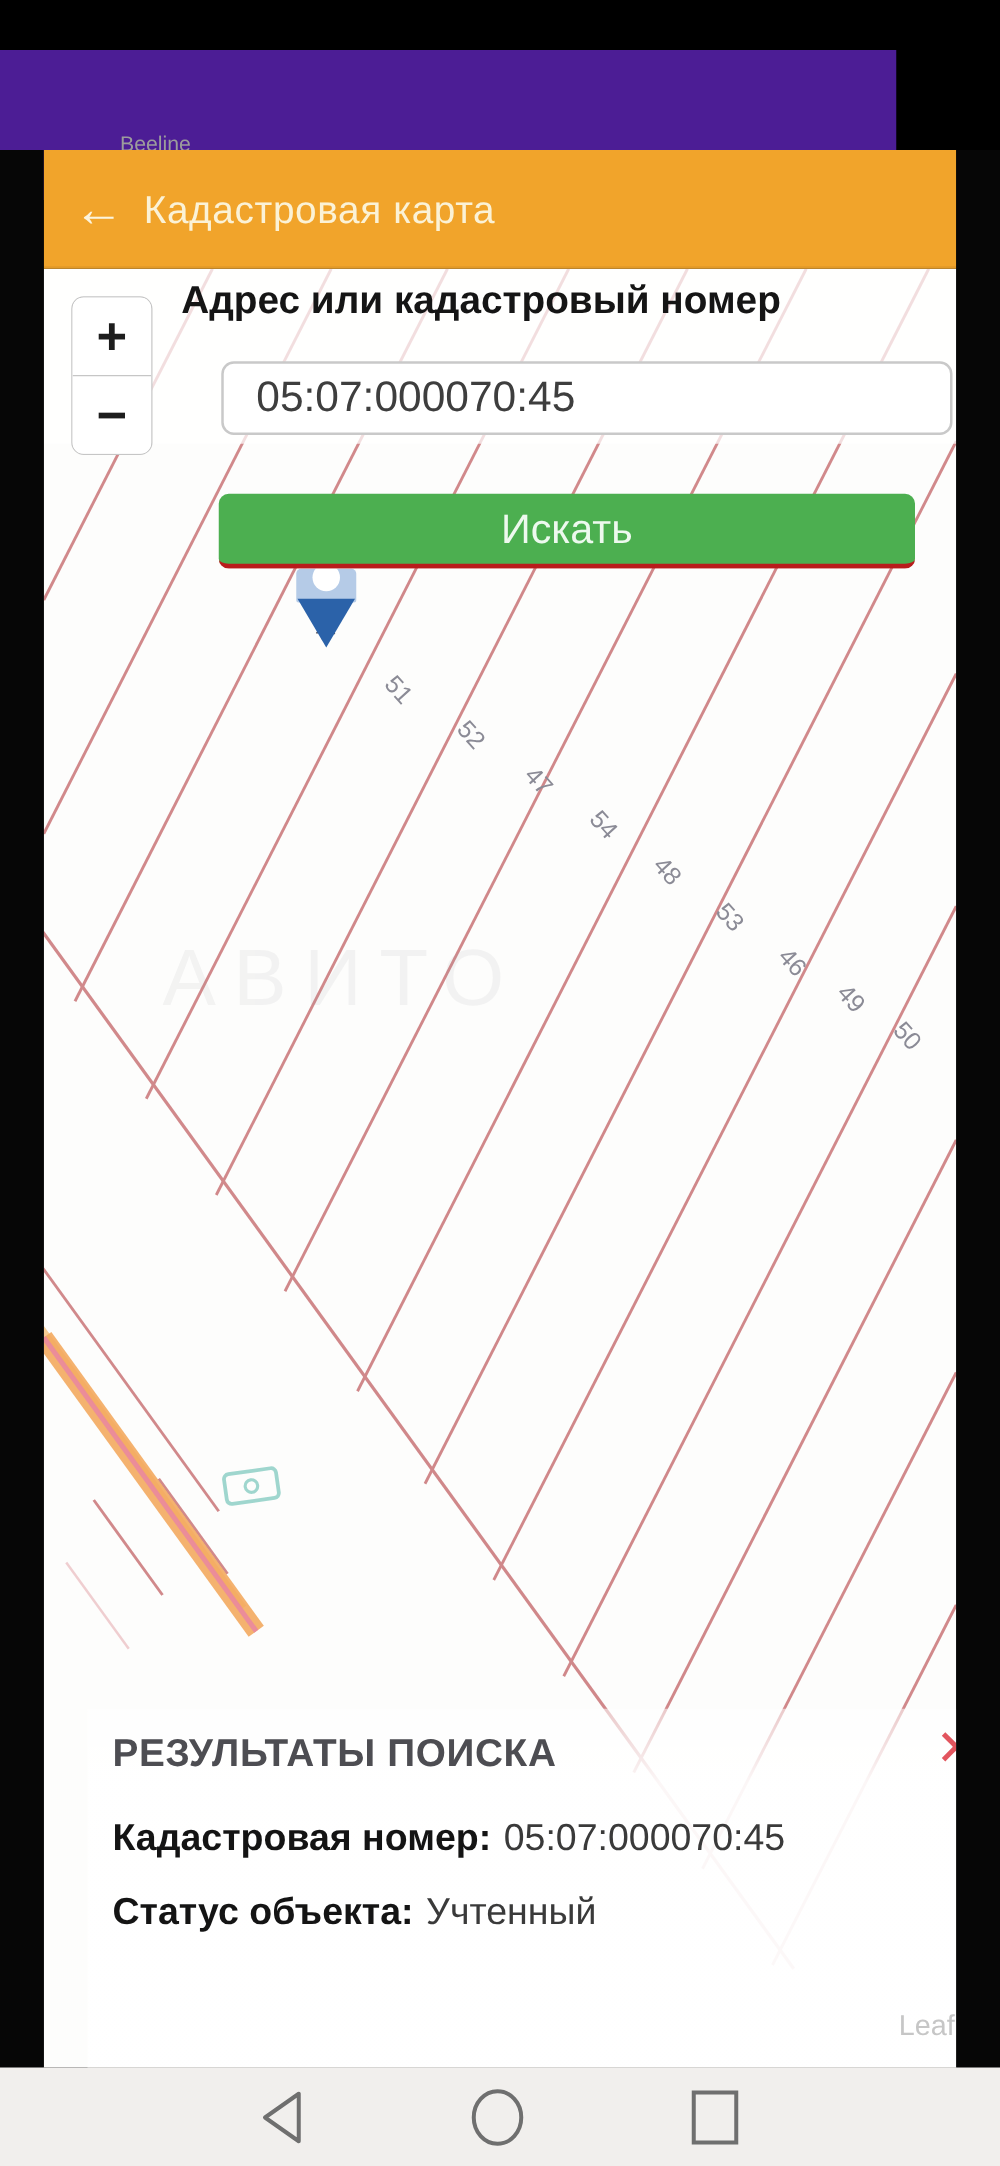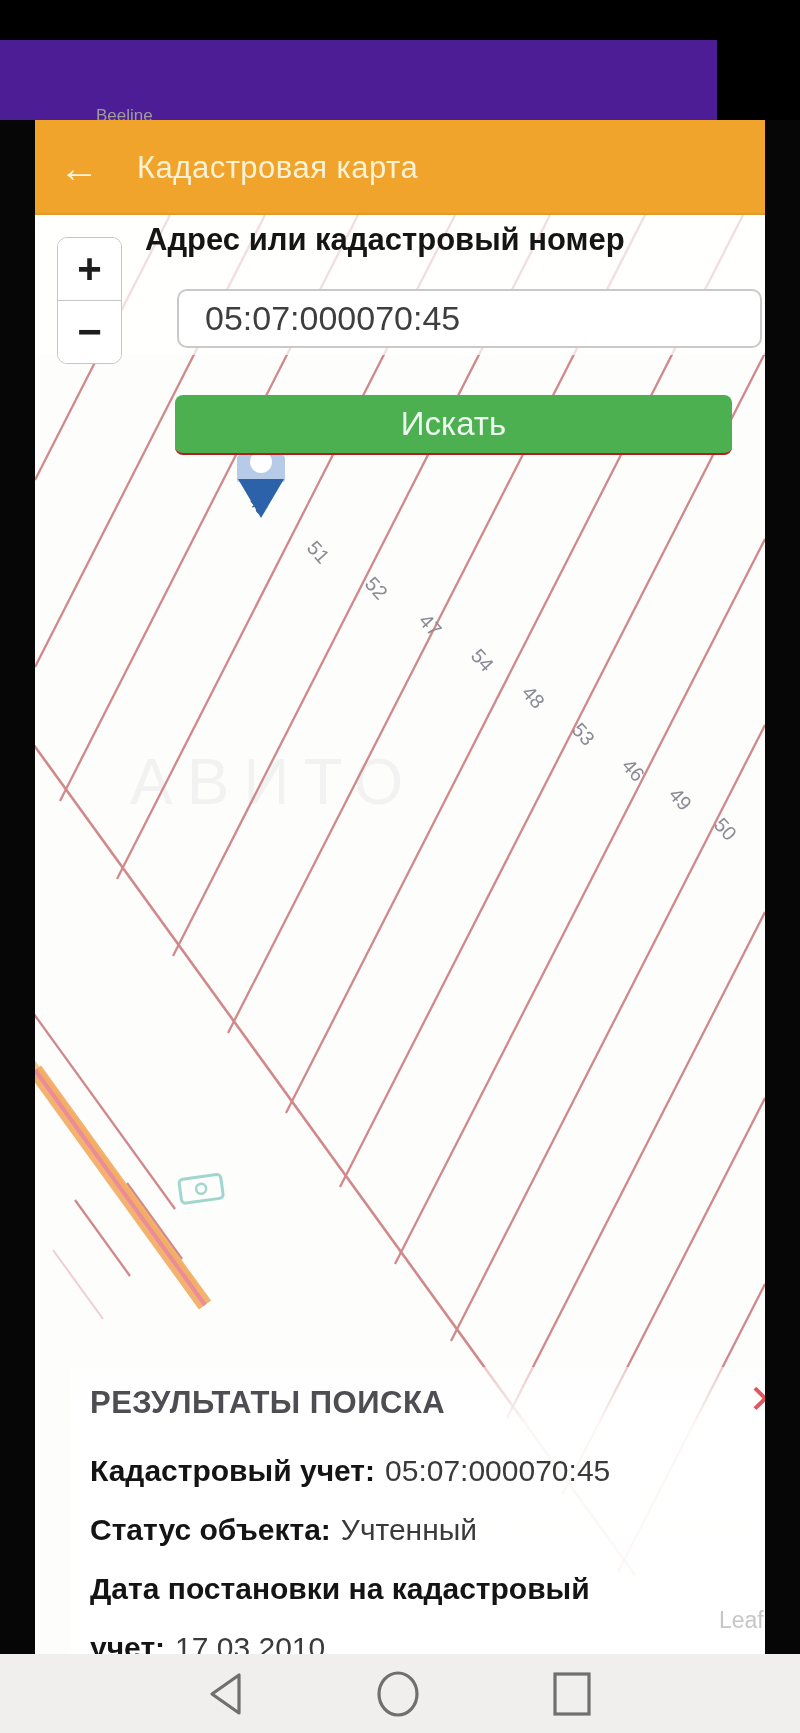--- a/index.html
+++ b/index.html
@@ -28,36 +28,36 @@
   .batt .fill{position:absolute;left:2px;top:2px;bottom:2px;width:15px;background:#f2f2f2;border-radius:1px;}
   .batt .leaf{position:absolute;left:8px;top:3px;width:9px;height:9px;background:#1d2b1d;border-radius:0 9px 0 9px;}
   .batt:after{content:"";position:absolute;right:-6px;top:4px;width:4px;height:8px;background:#cfcfcf;border-radius:0 2px 2px 0;}
   
   .sidebar-black{position:absolute;top:120px;height:1534px;width:35px;background:#060606;z-index:6;}
   .sb-left{left:0;} .sb-rgt{left:765px;}
   
   .appbar{position:absolute;left:35px;top:120px;width:730px;height:95px;background:#F1A42B;z-index:5;
           display:flex;align-items:center;box-shadow:inset 0 -2px 0 rgba(0,0,0,.06);}
   .back{color:#FCF4DD;font-size:40px;margin-left:24px;line-height:1;}
-  .apptitle{color:#FBF2D6;font-size:31px;margin-left:38px;letter-spacing:.5px;}
+  .apptitle{color:#FBF2D6;font-size:31px;margin-left:16px;letter-spacing:.5px;}
   
   .content{position:absolute;left:35px;top:215px;width:730px;height:1439px;background:#fdfdfc;z-index:1;overflow:hidden;}
   .mapsvg{position:absolute;left:0;top:0;}
   .parcel-num{position:absolute;color:#8b8b96;font-size:20px;transform:rotate(48deg);z-index:2;}
   .avito-wm{position:absolute;left:95px;top:530px;font-size:64px;font-weight:normal;letter-spacing:14px;color:#9a9aa0;opacity:.10;z-index:2;}
   
   .zoomctl{position:absolute;left:22px;top:22px;width:63px;z-index:4;background:#fff;border:1.5px solid #c6c6c6;border-radius:10px;overflow:hidden;}
   .zbtn{height:62px;display:flex;align-items:center;justify-content:center;font-size:42px;font-weight:bold;color:#1d1d1d;background:#fff;}
   .zbtn+.zbtn{border-top:1.5px solid #c6c6c6;}
   .addr-label{position:absolute;left:110px;top:7px;width:610px;font-size:31px;font-weight:bold;color:#151515;z-index:4;}
   .addr-input{position:absolute;left:142px;top:74px;width:555px;height:55px;z-index:4;
     border:2px solid #c9c9c9;border-radius:10px;background:#fff;padding:0 0 0 26px;
     font-family:inherit;font-size:34px;color:#3e3e3e;outline:none;}
   .search-btn{position:absolute;left:140px;top:180px;width:557px;height:60px;z-index:4;
-    background:#4CAF50;border:none;border-bottom:2px solid #b91c1c;border-radius:8px;
+    background:#4CAF50;border:none;border-bottom:4px solid #b91c1c;border-radius:8px;
     color:#EDF9EE;font-size:33px;font-family:inherit;}
   
   .pin{position:absolute;left:202px;top:240px;width:48px;height:64px;z-index:3;}
   .pin .head{position:absolute;left:0;top:0;width:48px;height:27px;background:#B5CBE7;border-radius:4px 4px 2px 2px;}
   .pin .hole{position:absolute;left:13px;top:-4px;width:22px;height:22px;background:#fff;border-radius:50%;}
   .pin .tip{position:absolute;left:1px;top:24px;width:0;height:0;border-left:23px solid transparent;border-right:23px solid transparent;border-top:39px solid #2B62A9;}
   
   .results{position:absolute;left:35px;top:1152px;width:730px;height:418px;z-index:4;
     background:linear-gradient(180deg,rgba(255,255,255,.55) 0%,rgba(255,255,255,.93) 14%,rgba(255,255,255,.96) 100%);}
   .res-head{position:absolute;left:20px;top:18px;font-size:31px;font-weight:bold;color:#4d4d52;letter-spacing:.5px;}
@@ -169,28 +169,25 @@
     <span class="head"></span>
       <span class="hole"></span>
       <span class="tip"></span>
   </div>
 
   <div class="results">
     <div class="res-head">РЕЗУЛЬТАТЫ ПОИСКА</div>
     <div class="res-close">✕</div>
     <div class="res-rows">
       <p>
-        <b>Кадастровый учет:</b><span>05:07:000070:45</span>
+        <b>Кадастровая номер:</b><span>05:07:000070:45</span>
       </p>
       <p>
         <b>Статус объекта:</b><span>Учтенный</span>
       </p>
-      <p>
-        <b>Дата постановки на кадастровый учет:</b><span>17.03.2010</span>
-      </p>
     </div>
     <div class="leaflet">Leaflet</div>
 
   </div>
 
 </div>
 
 <div class="outernav">
   <svg class="navic" width="40" height="48" viewBox="0 0 40 48">
     <polygon points="33,5 33,43 6,24" fill="none" stroke="#6f6f6f" stroke-width="3.2" stroke-linejoin="round"></polygon>

